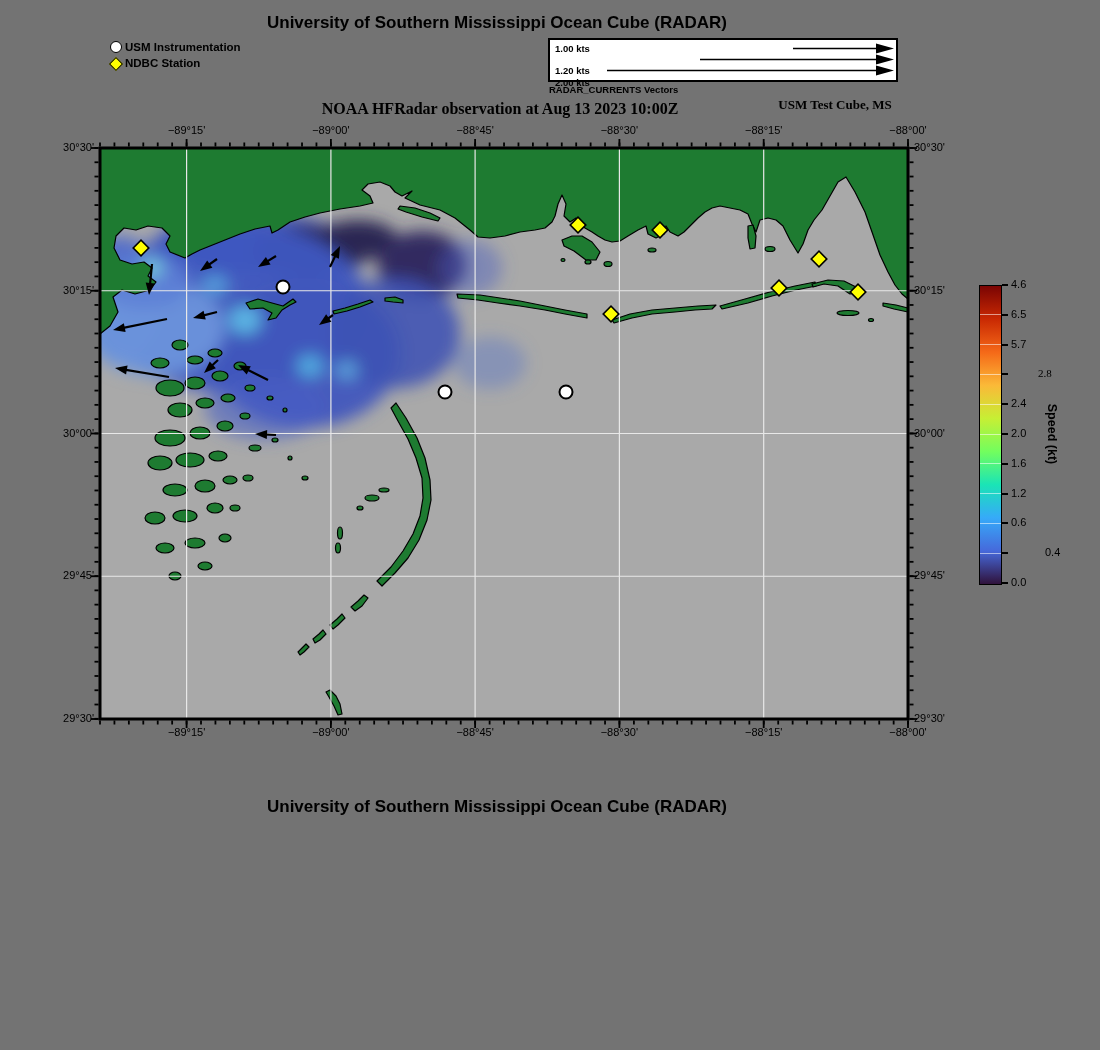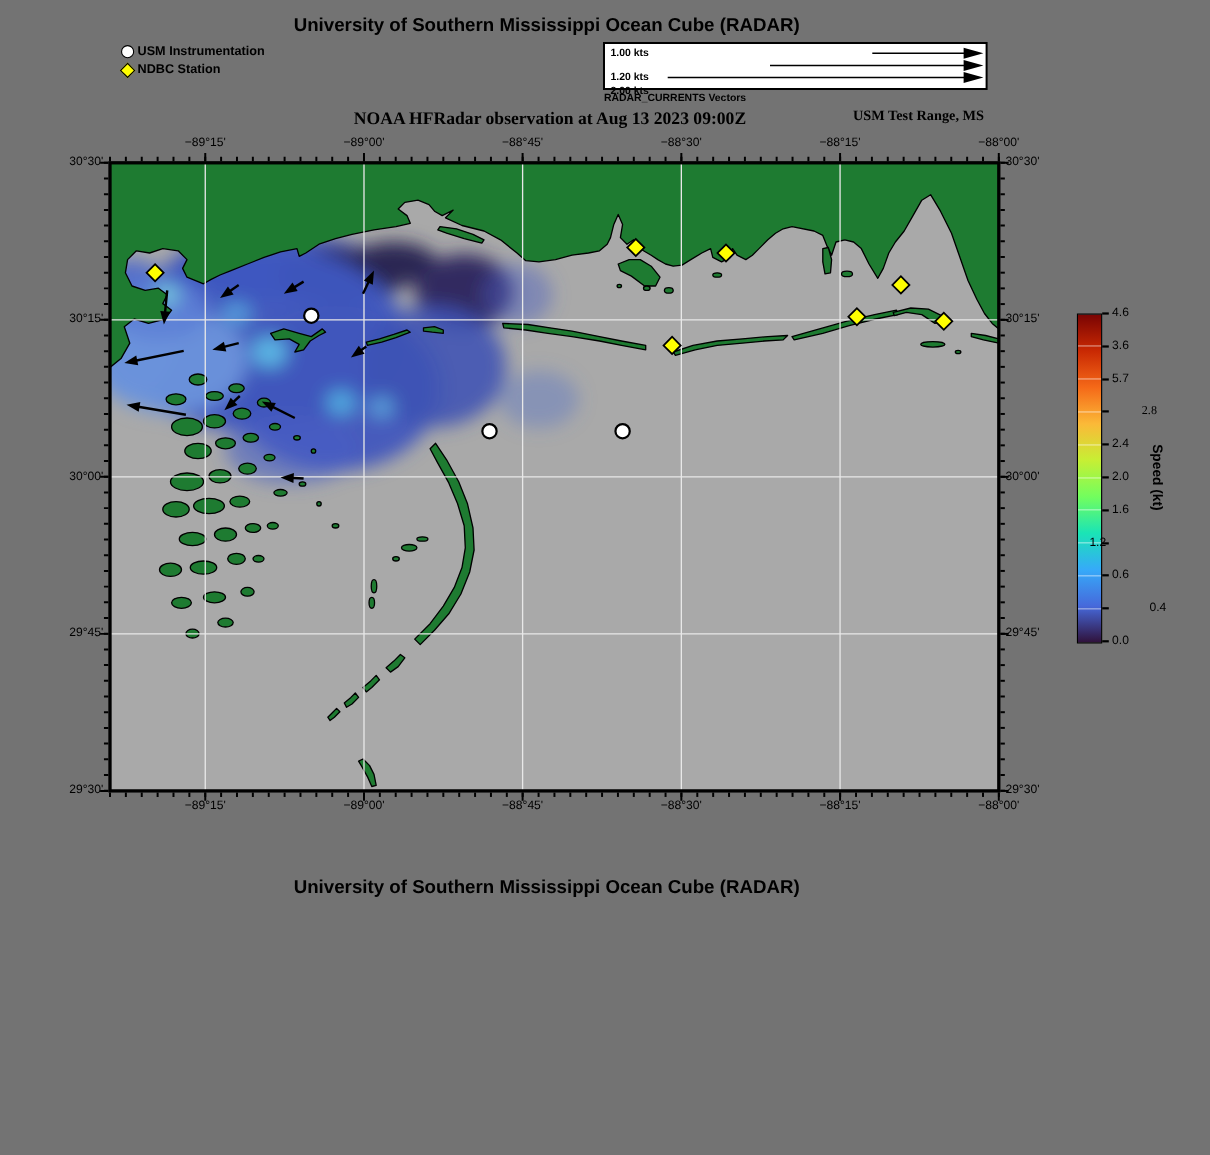--- a/index.html
+++ b/index.html
@@ -56,22 +56,22 @@
         <line x1="243" y1="8.5" x2="327" y2="8.5" stroke="#000" stroke-width="1.4"></line>
         <polygon points="344,8.5 326,3.5 326,13.5" fill="#000"></polygon>
         <line x1="150" y1="19.5" x2="327" y2="19.5" stroke="#000" stroke-width="1.4"></line>
         <polygon points="344,19.5 326,14.5 326,24.5" fill="#000"></polygon>
         <line x1="57" y1="30.5" x2="327" y2="30.5" stroke="#000" stroke-width="1.4"></line>
         <polygon points="344,30.5 326,25.5 326,35.5" fill="#000"></polygon>
       </svg>
   <div class="vec-label" style="top: 2.5px; position: absolute;">1.00 kts</div><div class="vec-label" style="top: 13.5px; position: absolute; margin-top: 23px;">2.00 kts</div><div class="vec-label" style="top: 24.5px; position: absolute;">1.20 kts</div></div>
   <div id="vec-caption">RADAR_CURRENTS Vectors</div>
 
-  <div id="subtitle">NOAA HFRadar observation at Aug 13 2023 09:00Z</div>
-  <div id="range-label">USM Test Range, MS</div>
+  <div id="subtitle">NOAA HFRadar observation at Aug 13 2023 10:00Z</div>
+  <div id="range-label">USM Test Cube, MS</div>
 
   <div id="map-wrap">
     <svg id="map-svg" width="832" height="595" viewBox="-12 -12 832 595">
       <defs>
         <clipPath id="mapclip">
             <rect x="0" y="0" width="808" height="571"></rect>
           </clipPath>
         <filter id="blobblur" x="-40%" y="-40%" width="180%" height="180%">
           <feGaussianBlur stdDeviation="8"></feGaussianBlur>
         </filter>
@@ -476,39 +476,39 @@
       <div class="axlabel" style="left: 38px; top: 712px; width: 56px; text-align: right; position: absolute;">29°30'</div>
       <div class="axlabel" style="left: 914px; top: 712px; width: 56px; text-align: left; position: absolute;">29°30'</div>
     </div>
 
   <div id="cbar" style="background: linear-gradient(to top, rgb(48, 18, 59) 0%, rgb(70, 105, 219) 11.1%, rgb(54, 170, 249) 22.2%, rgb(26, 228, 182) 33.3%, rgb(114, 254, 94) 44.4%, rgb(199, 239, 52) 55.6%, rgb(251, 185, 56) 66.7%, rgb(245, 105, 24) 77.8%, rgb(201, 41, 3) 88.9%, rgb(122, 4, 3) 100%);"></div>
   <div id="cbar-extras">
       <div class="cb-tick" style="left: 1001.5px; top: 284px; position: absolute;"></div>
       <div class="cb-lab" style="left: 1011px; top: 278px; width: 34px; position: absolute;">4.6</div>
       <div class="cb-cross" style="left: 980px; top: 314.3px; position: absolute;"></div>
       <div class="cb-tick" style="left: 1001.5px; top: 313.8px; position: absolute;"></div>
-      <div class="cb-lab" style="left: 1011px; top: 307.8px; width: 34px; position: absolute;">3.6</div>
+      <div class="cb-lab" style="left: 1011px; top: 307.8px; width: 34px; position: absolute;">6.5</div>
       <div class="cb-cross" style="left: 980px; top: 344.1px; position: absolute;"></div>
       <div class="cb-tick" style="left: 1001.5px; top: 343.6px; position: absolute;"></div>
       <div class="cb-lab" style="left: 1011px; top: 337.6px; width: 34px; position: absolute;">5.7</div>
       <div class="cb-cross" style="left: 980px; top: 373.9px; position: absolute;"></div>
       <div class="cb-tick" style="left: 1001.5px; top: 373.4px; position: absolute;"></div>
       <div class="cb-lab" style="left: 1038px; top: 367.4px; width: 34px; position: absolute; font-family: Liberation Serif, serif;">2.8</div>
       <div class="cb-cross" style="left: 980px; top: 403.7px; position: absolute;"></div>
       <div class="cb-tick" style="left: 1001.5px; top: 403.2px; position: absolute;"></div>
       <div class="cb-lab" style="left: 1011px; top: 397.2px; width: 34px; position: absolute;">2.4</div>
       <div class="cb-cross" style="left: 980px; top: 433.5px; position: absolute;"></div>
       <div class="cb-tick" style="left: 1001.5px; top: 433px; position: absolute;"></div>
       <div class="cb-lab" style="left: 1011px; top: 427px; width: 34px; position: absolute;">2.0</div>
       <div class="cb-cross" style="left: 980px; top: 463.3px; position: absolute;"></div>
       <div class="cb-tick" style="left: 1001.5px; top: 462.8px; position: absolute;"></div>
       <div class="cb-lab" style="left: 1011px; top: 456.8px; width: 34px; position: absolute;">1.6</div>
       <div class="cb-cross" style="left: 980px; top: 493.1px; position: absolute;"></div>
       <div class="cb-tick" style="left: 1001.5px; top: 492.6px; position: absolute;"></div>
-      <div class="cb-lab" style="left: 981px; top: 486.6px; width: 34px; position: absolute; text-align: center;">1.2</div>
+      <div class="cb-lab" style="left: 1011px; top: 486.6px; width: 34px; position: absolute;">1.2</div>
       <div class="cb-cross" style="left: 980px; top: 522.9px; position: absolute;"></div>
       <div class="cb-tick" style="left: 1001.5px; top: 522.4px; position: absolute;"></div>
       <div class="cb-lab" style="left: 1011px; top: 516.4px; width: 34px; position: absolute;">0.6</div>
       <div class="cb-cross" style="left: 980px; top: 552.7px; position: absolute;"></div>
       <div class="cb-tick" style="left: 1001.5px; top: 552.2px; position: absolute;"></div>
       <div class="cb-lab" style="left: 1011px; top: 546.2px; width: 34px; position: absolute; padding-left: 34px;">0.4</div>
       <div class="cb-tick" style="left: 1001.5px; top: 582px; position: absolute;"></div>
       <div class="cb-lab" style="left: 1011px; top: 576px; width: 34px; position: absolute;">0.0</div>
     </div>
   <div id="cbar-label">Speed (kt)</div>

